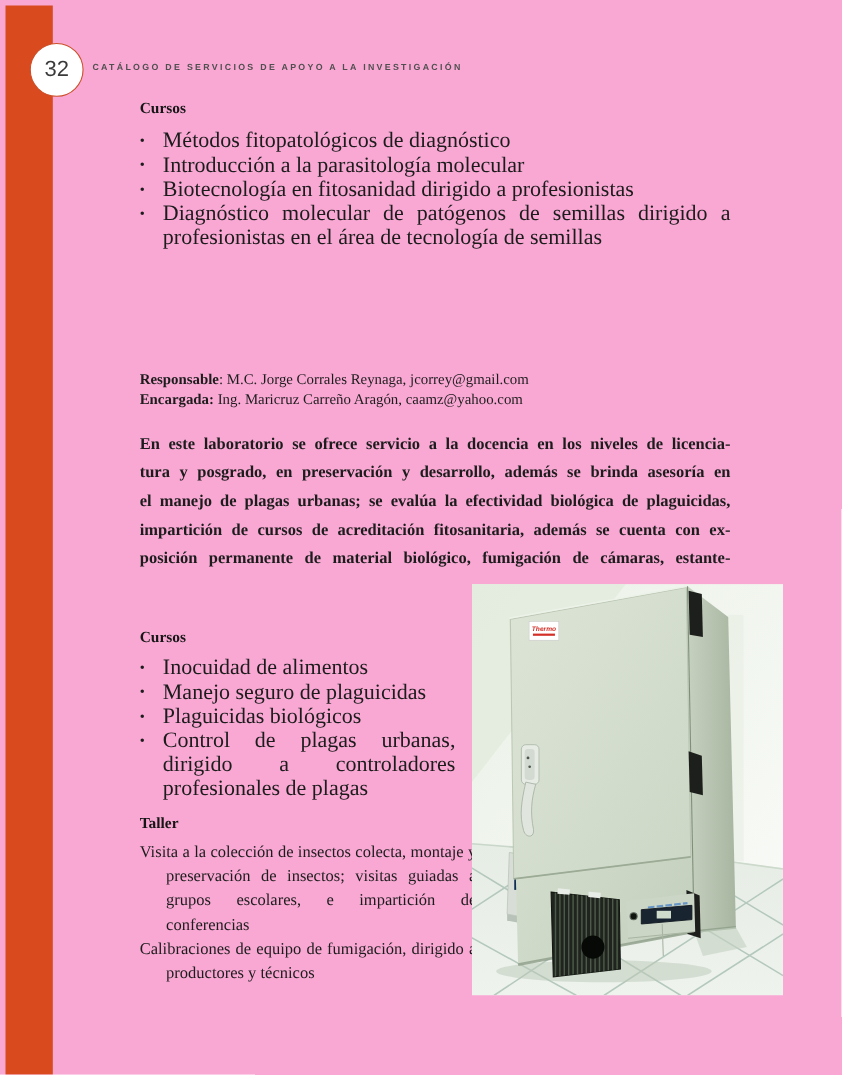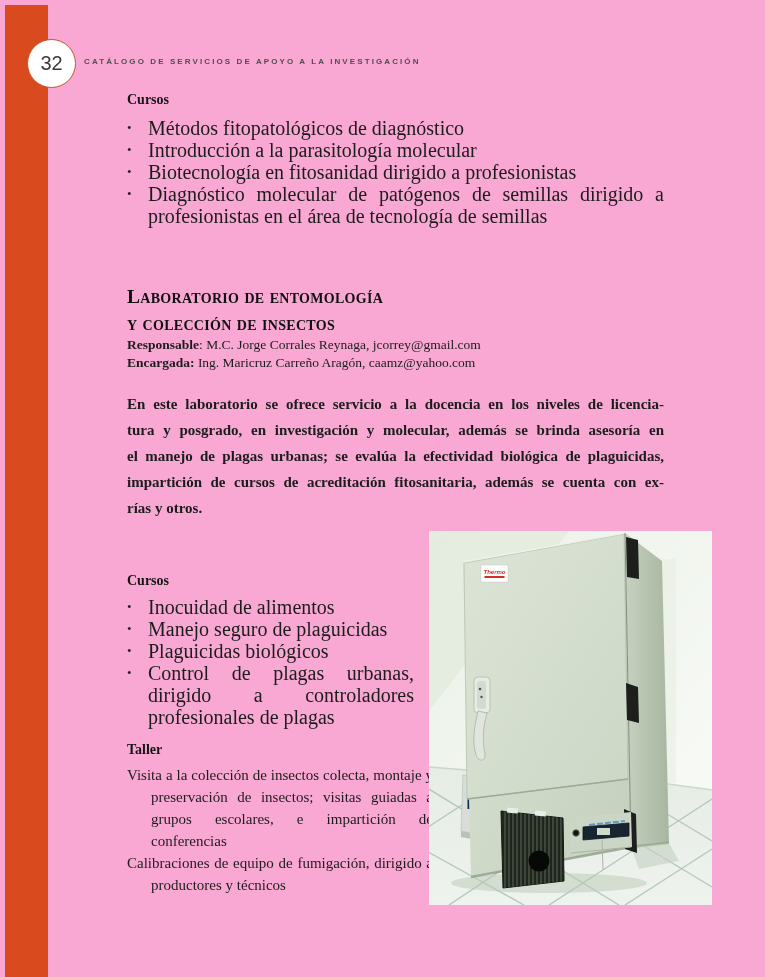--- a/index.html
+++ b/index.html
@@ -86,40 +86,36 @@
       <span class="bullet-text">Introducción a la parasitología molecular</span>
       </div>
     <div class="bullet-item">
       <span class="bullet-text">Biotecnología en fitosanidad dirigido a profesionistas</span>
       </div>
     <div class="bullet-item">
       <span class="bullet-text">Diagnóstico molecular de patógenos de semillas dirigido a profesionistas en el área de tecnología de semillas</span>
       </div>
   </div>
 
-  <div class="block lab-title" style="top:283px;">
-    <div>Laboratorio de entomología</div>
-    <div>y colección de insectos</div>
-  </div>
 
   <div class="block" style="top:336px;">
     <div class="contact-line">
       <span class="lbl">Responsable</span><span>: M.C. Jorge Corrales Reynaga, jcorrey@gmail.com</span>
     </div>
     <div class="contact-line">
       <span class="lbl">Encargada:</span><span> Ing. Maricruz Carreño Aragón, caamz@yahoo.com</span>
     </div>
   </div>
 
   <div class="block para" style="top:391px;">
     <div class="jline">En este laboratorio se ofrece servicio a la docencia en los niveles de licencia-</div>
-    <div class="jline">tura y posgrado, en investigación y molecular, además se brinda asesoría en</div>
+    <div class="jline">tura y posgrado, en preservación y desarrollo, además se brinda asesoría en</div>
     <div class="jline">el manejo de plagas urbanas; se evalúa la efectividad biológica de plaguicidas,</div>
     <div class="jline">impartición de cursos de acreditación fitosanitaria, además se cuenta con ex-</div>
-    <div class="jline last">rías y otros.</div>
+    <div class="jline">posición permanente de material biológico, fumigación de cámaras, estante-</div>
   </div>
 
   <div class="block h-bold" style="top:573px;">Cursos</div>
 
   <div class="block bullet-list narrow" style="top:596px;">
     <div class="bullet-item">
       <span class="bullet-text">Inocuidad de alimentos</span>
       </div>
     <div class="bullet-item">
       <span class="bullet-text">Manejo seguro de plaguicidas</span>

